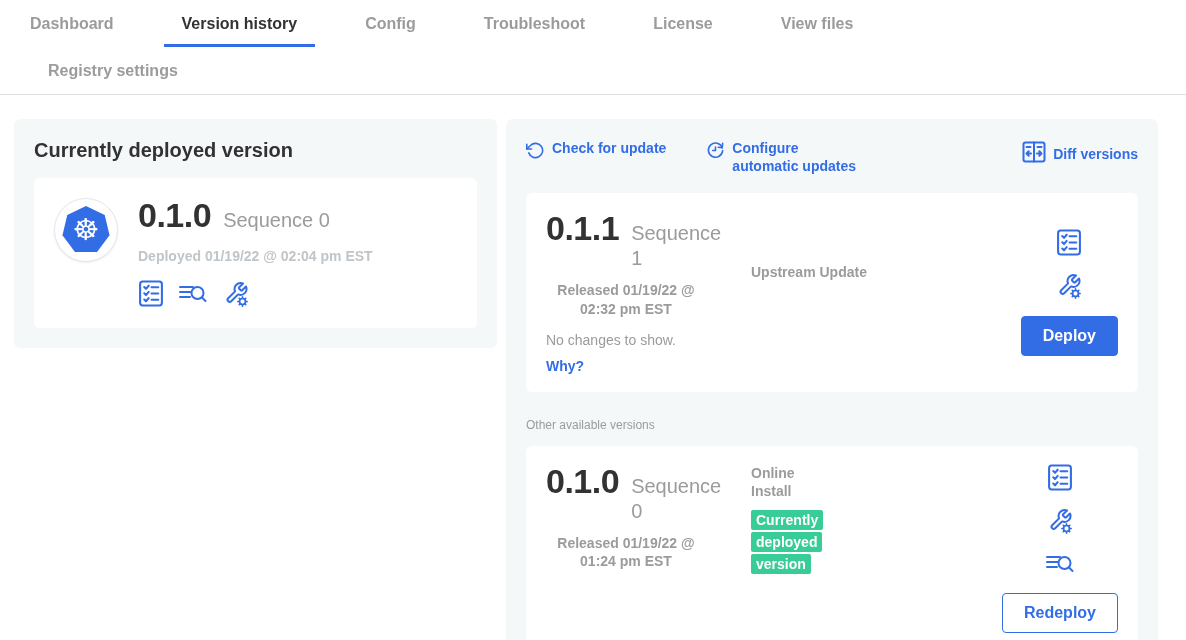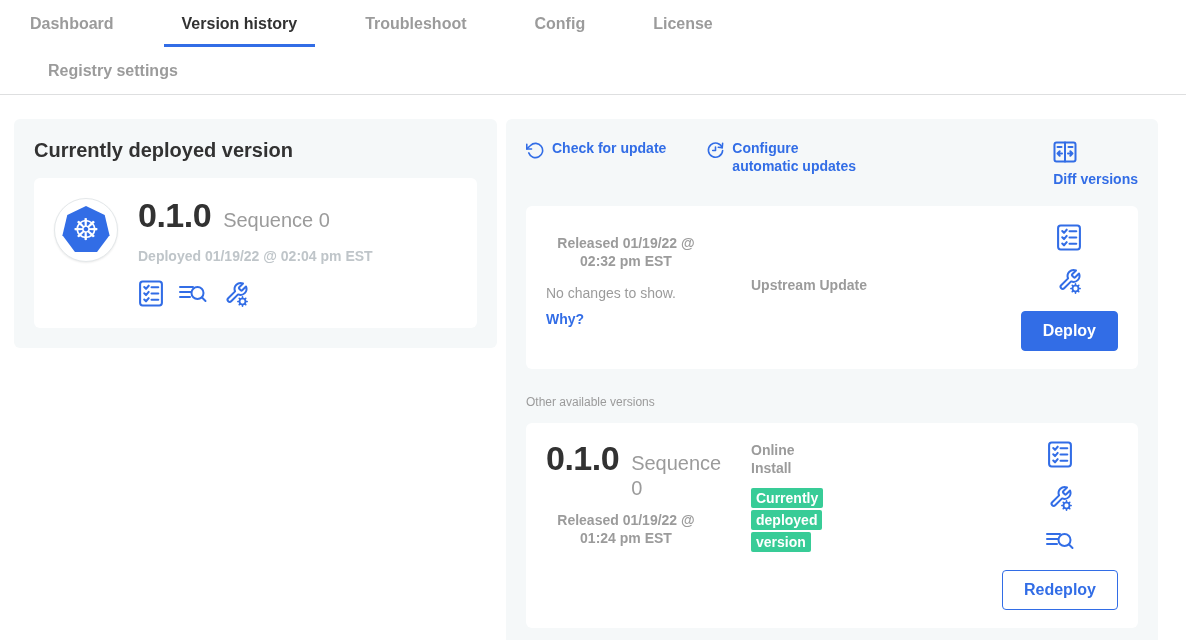--- a/index.html
+++ b/index.html
@@ -44,21 +44,21 @@
   .action-icon { display:inline-flex; cursor:pointer; }
   .action-icon svg { stroke:#326de6; fill:none; stroke-width:2; stroke-linecap:round; stroke-linejoin:round; }
 
   
   .avail-header { display:flex; align-items:flex-start; margin-bottom:18px; }
   .avail-title { font-size:16px; font-weight:700; color:#577981; width:140px; line-height:1.3; }
   .hdr-link { display:flex; gap:7px; color:#326de6; font-size:14px; font-weight:700;
               line-height:1.3; cursor:pointer; margin-right:40px; }
   .hdr-link svg { stroke:#326de6; fill:none; stroke-width:2; stroke-linecap:round; stroke-linejoin:round; flex:0 0 auto; margin-top:2px; }
   .hdr-link .lbl { max-width:130px; }
-  .hdr-link.diff { margin-left:auto; margin-right:0; align-items:flex-start;flex-direction:column; }
+  .hdr-link.diff { margin-left:auto; margin-right:0; align-items:flex-end; }
   .hdr-link.diff .lbl { max-width:none; }
 
   
   .ver-card { padding:18px 20px; display:flex; align-items:stretch; }
   .col-main { width:205px; }
   .col-src  { width:120px; font-size:14px; font-weight:700; color:#9b9b9b; line-height:1.3; }
   .col-src.offset { margin-top:52px; }
   .col-actions { margin-left:auto; display:flex; align-items:center; gap:16px; align-self:center;flex-direction:column; }
 
   .note { font-size:14px; color:#9b9b9b; margin-top:14px; }
@@ -76,23 +76,24 @@
            padding:2px 5px; border-radius:2px;
            -webkit-box-decoration-break:clone; box-decoration-break:clone; }
 </style>
 </head>
 <body>
 
 <div class="nav">
   <div class="nav-row">
     <div class="tab">Dashboard</div>
     <div class="tab active">Version history</div>
+    <div class="tab">Config</div>
     <div class="tab">Troubleshoot</div>
-    <div class="tab">Config</div>
     <div class="tab">License</div>
+    <div class="tab">View files</div>
   </div>
   <div class="nav-row nav-row2">
     <div class="tab">Registry settings</div>
   </div>
 </div>
 
 <div class="main">
 
   <div class="panel left-panel">
     <div class="left-title">Currently deployed version</div>
@@ -180,20 +181,24 @@
           <line x1="15.5" y1="6" x2="19.5" y2="6"></line>
           <path d="M9 12.5H4.5 M6.7 10.3 4.5 12.5l2.2 2.2"></path>
           <path d="M15 12.5h4.5 M17.3 10.3l2.2 2.2-2.2 2.2"></path>
         </svg>
         <span class="lbl">Diff versions</span>
       </div>
     </div>
 
     <div class="card ver-card">
       <div class="col-main">
+        <div class="version-row">
+          <span class="version-num">0.1.1</span>
+          <span class="seq narrow">Sequence 1</span>
+        </div>
         <div class="released-at">Released 01/19/22 @ 02:32 pm EST</div>
         <div class="note">No changes to show.</div>
         <div class="why">Why?</div>
       </div>
       <div class="col-src offset">Upstream Update</div>
       <div class="col-actions">
         <span class="action-icon">
           <svg width="26" height="27" viewBox="0 0 24 26">
             <rect x="1.5" y="1.5" width="21" height="23" rx="2.5"></rect>
             <path d="M5.5 6.8l1.7 1.7 2.6-3"></path>

